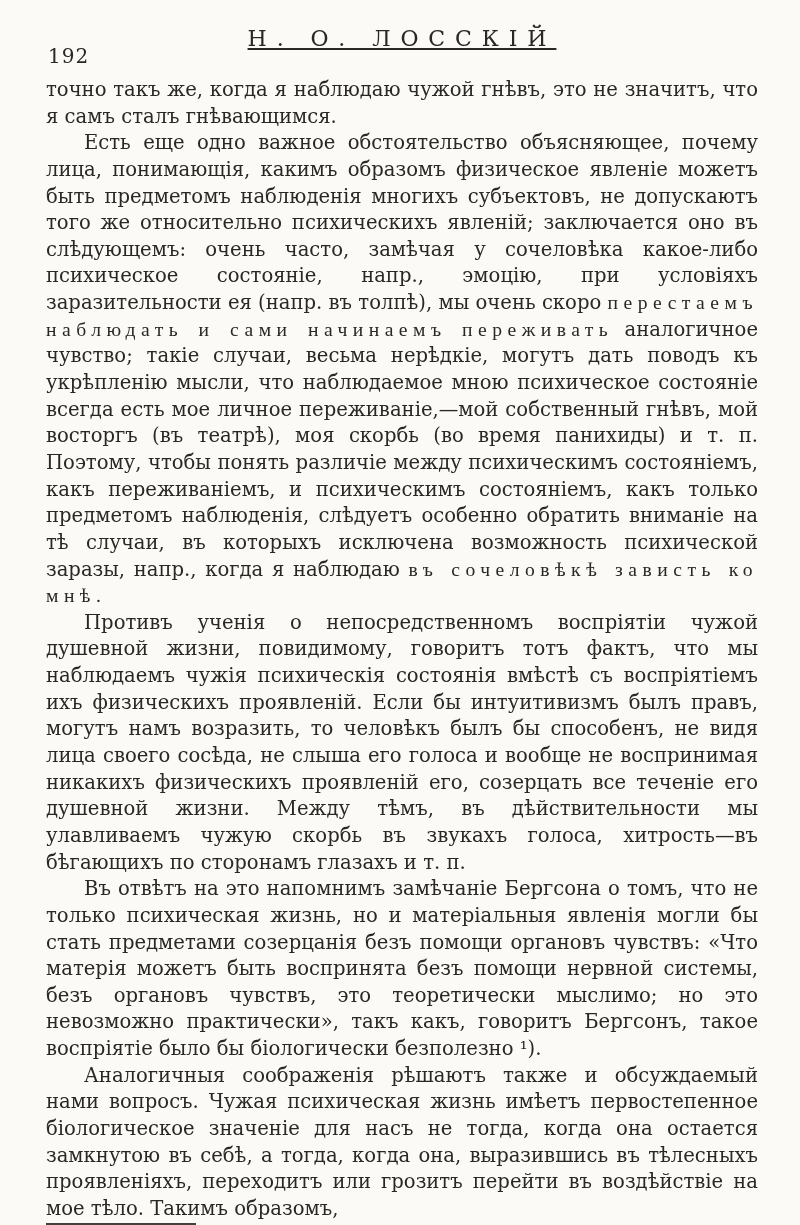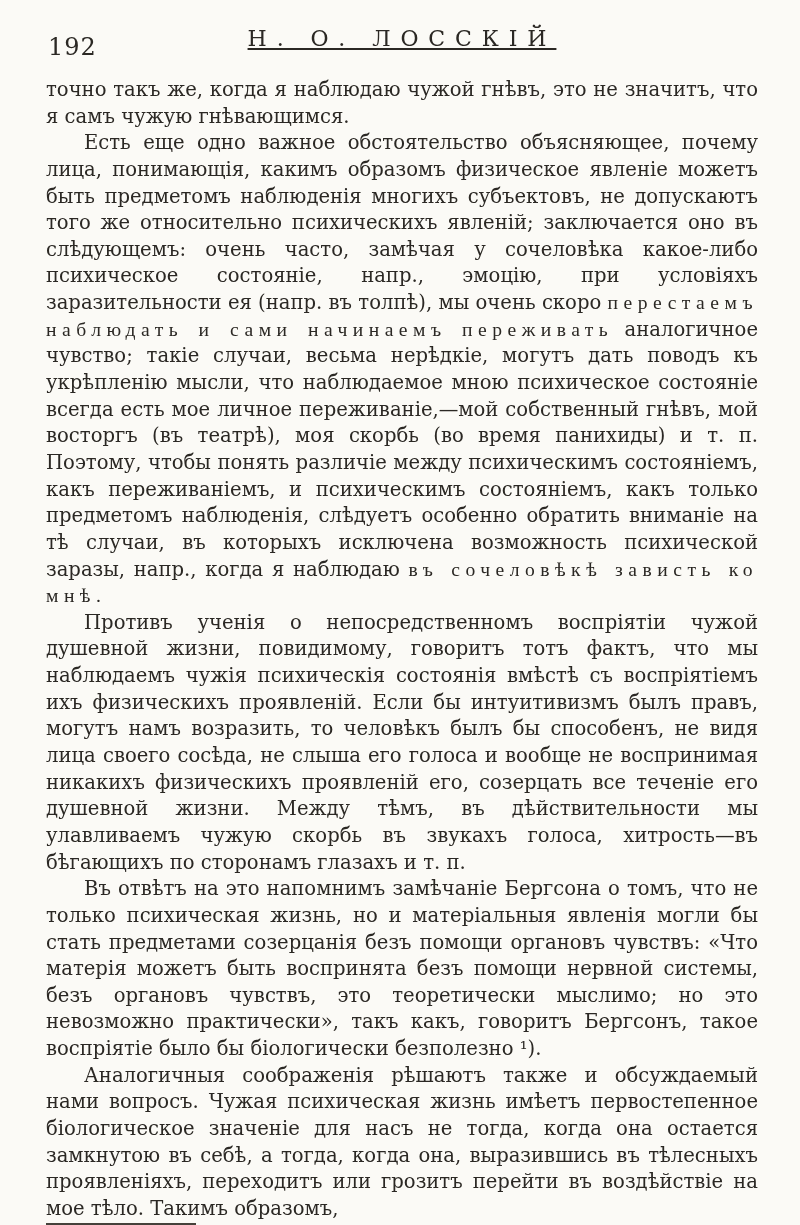--- a/index.html
+++ b/index.html
@@ -26,22 +26,22 @@
   }
   .header {
     position: relative;
     height: 42px;
     display: flex;
     align-items: center;
   }
   .page-num {
     position: absolute;
     left: 2px;
-    top: 7px;
-    font-size: 24px;
+    top: 18px;
+    font-size: 20px;
     letter-spacing: 1px;
     text-align: center;
   }
   .header-title {
     width: 100%;
     text-align: center;
     font-size: 22px;
     letter-spacing: 0.45em;
     text-decoration: underline;
   }
@@ -83,21 +83,21 @@
   <div class="top-rule"></div>
 
   <div class="header">
     <span class="page-num">192</span>
     <span class="header-title">Н. О. ЛОССКІЙ</span>
   </div>
 
   <div class="header-rule"></div>
 
   <div class="body-text" id="body-text">
-      <p class="para"><span>точно такъ же, когда я наблюдаю чужой гнѣвъ, это не значитъ, что я самъ чужую гнѣвающимся.</span></p>
+      <p class="para"><span>точно такъ же, когда я наблюдаю чужой гнѣвъ, это не значитъ, что я самъ сталъ гнѣвающимся.</span></p>
       <p class="para indent"><span>Есть еще одно важное обстоятельство объясняющее, почему лица, понимающія, какимъ образомъ физическое явленіе можетъ быть предметомъ наблюденія многихъ субъектовъ, не допускаютъ того же относительно психическихъ явленій; заключается оно въ слѣдующемъ: очень часто, замѣчая у сочеловѣка какое-либо психическое состояніе, напр., эмоцію, при условіяхъ заразительности ея (напр. въ толпѣ), мы очень скоро </span><span class="spaced">перестаемъ наблюдать и сами начинаемъ переживать</span><span> аналогичное чувство; такіе случаи, весьма нерѣдкіе, могутъ дать поводъ къ укрѣпленію мысли, что наблюдаемое мною психическое состояніе всегда есть мое личное переживаніе,—мой собственный гнѣвъ, мой восторгъ (въ театрѣ), моя скорбь (во время панихиды) и т. п. Поэтому, чтобы понять различіе между психическимъ состояніемъ, какъ переживаніемъ, и психическимъ состояніемъ, какъ только предметомъ наблюденія, слѣдуетъ особенно обратить вниманіе на тѣ случаи, въ которыхъ исключена возможность психической заразы, напр., когда я наблюдаю </span><span class="spaced">въ сочеловѣкѣ зависть ко мнѣ.</span></p>
       <p class="para indent"><span>Противъ ученія о непосредственномъ воспріятіи чужой душевной жизни, повидимому, говоритъ тотъ фактъ, что мы наблюдаемъ чужія психическія состоянія вмѣстѣ съ воспріятіемъ ихъ физическихъ проявленій. Если бы интуитивизмъ былъ правъ, могутъ намъ возразить, то человѣкъ былъ бы способенъ, не видя лица своего сосѣда, не слыша его голоса и вообще не воспринимая никакихъ физическихъ проявленій его, созерцать все теченіе его душевной жизни. Между тѣмъ, въ дѣйствительности мы улавливаемъ чужую скорбь въ звукахъ голоса, хитрость—въ бѣгающихъ по сторонамъ глазахъ и т. п.</span></p>
       <p class="para indent"><span>Въ отвѣтъ на это напомнимъ замѣчаніе Бергсона о томъ, что не только психическая жизнь, но и матеріальныя явленія могли бы стать предметами созерцанія безъ помощи органовъ чувствъ: «Что матерія можетъ быть воспринята безъ помощи нервной системы, безъ органовъ чувствъ, это теоретически мыслимо; но это невозможно практически», такъ какъ, говоритъ Бергсонъ, такое воспріятіе было бы біологически безполезно ¹).</span></p>
       <p class="para indent"><span>Аналогичныя соображенія рѣшаютъ также и обсуждаемый нами вопросъ. Чужая психическая жизнь имѣетъ первостепенное біологическое значеніе для насъ не тогда, когда она остается замкнутою въ себѣ, а тогда, когда она, выразившись въ тѣлесныхъ проявленіяхъ, переходитъ или грозитъ перейти въ воздѣйствіе на мое тѣло. Такимъ образомъ,</span></p>
     </div>
 
   <div class="footer-block">
     <div class="footnote-rule"></div>
 
   </div>

